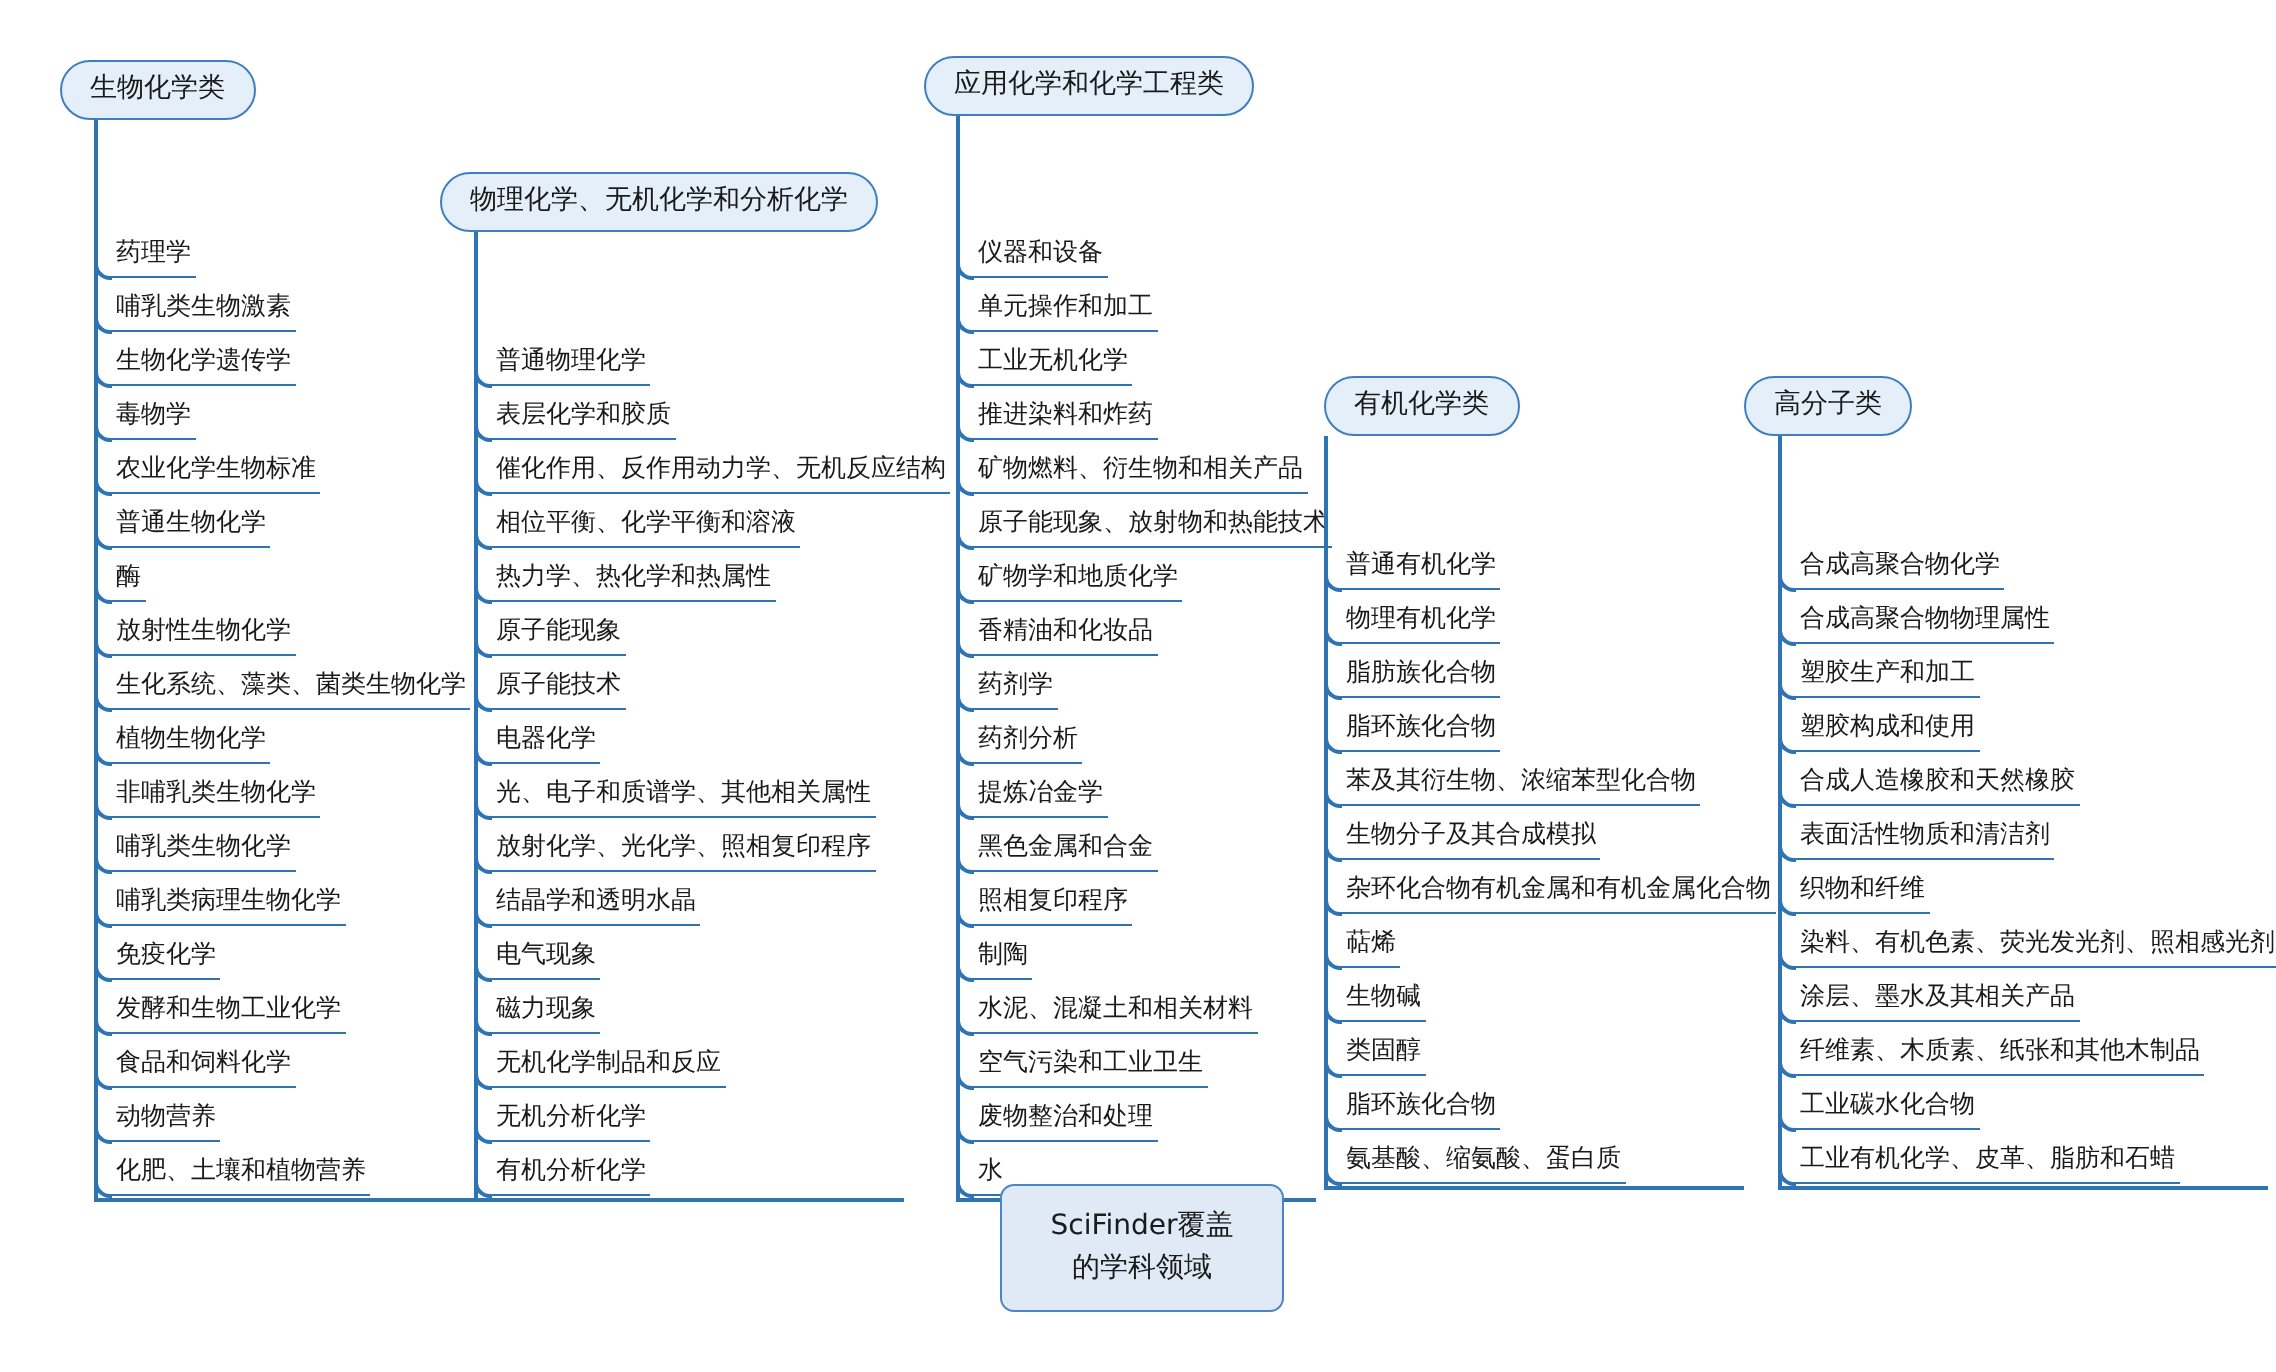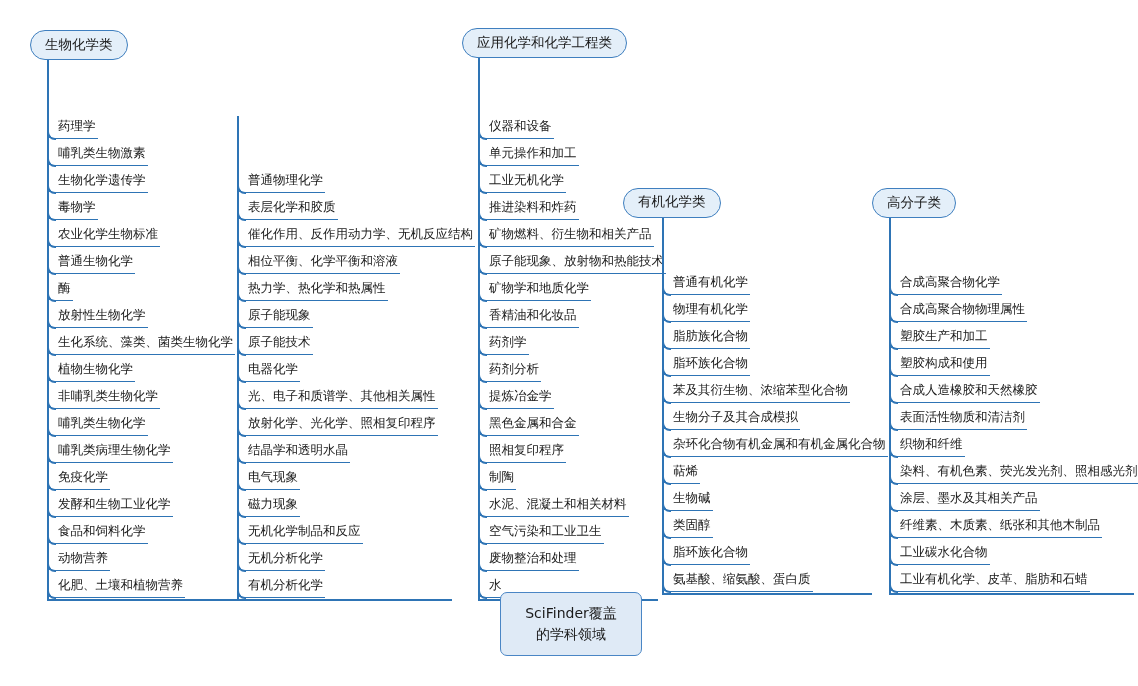--- a/index.html
+++ b/index.html
@@ -153,20 +153,21 @@
     </div>
     <div class="leaf" style="left: 47px; top: 548px;">
       <span class="hook"></span>
       <span class="txt">动物营养</span>
     </div>
     <div class="leaf" style="left: 47px; top: 575px;">
       <span class="hook"></span>
       <span class="txt">化肥、土壤和植物营养</span>
     </div>
     <div class="baseline" style="left: 47px; top: 599px; width: 200px;"></div>
+    <div class="pill" style="left: 220px; top: 86px;">物理化学、无机化学和分析化学</div>
     <div class="stem" style="left: 237px; top: 116px; height: 483px;"></div>
     <div class="leaf" style="left: 237px; top: 170px;">
       <span class="hook"></span>
       <span class="txt">普通物理化学</span>
     </div>
     <div class="leaf" style="left: 237px; top: 197px;">
       <span class="hook"></span>
       <span class="txt">表层化学和胶质</span>
     </div>
     <div class="leaf" style="left: 237px; top: 224px;">
@@ -294,21 +295,21 @@
     </div>
     <div class="leaf" style="left: 478px; top: 548px;">
       <span class="hook"></span>
       <span class="txt">废物整治和处理</span>
     </div>
     <div class="leaf" style="left: 478px; top: 575px;">
       <span class="hook"></span>
       <span class="txt">水</span>
     </div>
     <div class="baseline" style="left: 478px; top: 599px; width: 180px;"></div>
-    <div class="pill" style="left: 623px; top: 188px; font-family: Liberation Mono, monospace;">有机化学类</div>
+    <div class="pill" style="left: 662px; top: 188px;">有机化学类</div>
     <div class="stem" style="left: 662px; top: 218px; height: 375px;"></div>
     <div class="leaf" style="left: 662px; top: 272px;">
       <span class="hook"></span>
       <span class="txt">普通有机化学</span>
     </div>
     <div class="leaf" style="left: 662px; top: 299px;">
       <span class="hook"></span>
       <span class="txt">物理有机化学</span>
     </div>
     <div class="leaf" style="left: 662px; top: 326px;">

